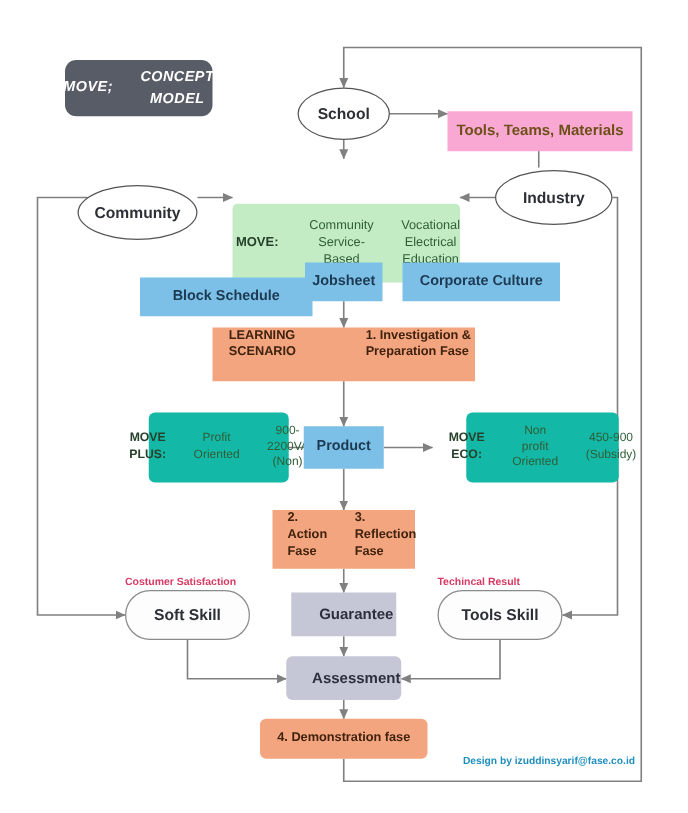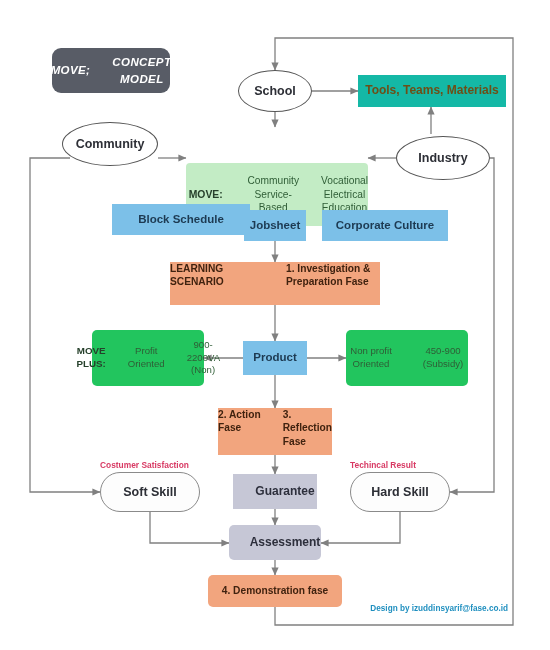--- a/index.html
+++ b/index.html
@@ -27,28 +27,28 @@
   .ellipse{
     border:1.4px solid #555;border-radius:50%;background:#fff;
     color:#2d2f36;font-size:12.5px;font-weight:bold;
   }
   
   .stadium{
     border:1.4px solid #8a8a8a;border-radius:26px;background:#fdfdfd;
     color:#2d2f36;font-size:12.5px;font-weight:bold;
   }
   
-  .cream{background:#14b8a6;color:#6d4f17;font-size:12px;font-weight:bold;}
+  .cream{background:#f9a8d4;color:#6d4f17;font-size:12px;font-weight:bold;margin-top:14px;}
   .green{background:#c3ecc5;color:#2f5d36;font-size:10.2px;}
   .green .hd{font-weight:bold;font-size:10.4px;color:#26402b;}
-  .greenbig{background:#22c55e;color:#2f5d36;font-size:9.6px;border-radius:5px;}
+  .greenbig{background:#14b8a6;color:#2f5d36;font-size:9.6px;border-radius:5px;margin-left:27px;}
   .greenbig .hd{font-weight:bold;font-size:9.8px;color:#26402b;}
   .blue{background:#7cc0e8;color:#1d3a52;font-size:11.5px;font-weight:bold;}
   .salmon{background:#f2a57e;color:#40220f;font-size:10.2px;font-weight:bold;}
-  .salmon.lft{align-items:flex-start;text-align:left;}
+  .salmon.lft{align-items:flex-start;text-align:left;padding-left:13px;}
   .lav{background:#c6c7d6;color:#2d2f3c;font-size:12px;font-weight:bold;padding-left:20px;}
   .lav.rnd{border-radius:5px;}
 
   
   .pinklbl{
     position:absolute;color:#d83a64;font-size:8.4px;font-weight:bold;
     text-align:left;white-space:nowrap;
   }
   .credit{
     position:absolute;color:#1f8fbf;font-size:8.2px;font-weight:bold;
@@ -117,35 +117,35 @@
   </div>
 
   <div class="node ellipse" style="left:238px;top:70px;width:74px;height:42px;">
     <span class="ln">School</span>
   </div>
 
   <div class="node cream" style="left:358px;top:75px;width:148px;height:32px;">
     <span class="ln">Tools, Teams, Materials</span>
   </div>
 
-  <div class="node ellipse" style="left:62px;top:122px;width:96px;height:44px;">
+  <div class="node ellipse" style="left:62px;top:148px;width:96px;height:44px;">
     <span class="ln">Community</span>
   </div>
 
   <div class="node ellipse" style="left:396px;top:136px;width:94px;height:44px;">
     <span class="ln">Industry</span>
   </div>
 
   <div class="node green" style="left:186px;top:127px;width:182px;height:63px;border-radius:4px;margin-top:36px;">
     <span class="ln hd">MOVE:</span>
     <span class="ln">Community Service-Based</span>
     <span class="ln">Vocational Electrical Education</span>
   </div>
 
-  <div class="node blue" style="left:112px;top:204px;width:138px;height:31px;">
+  <div class="node blue" style="left:112px;top:222px;width:138px;height:31px;">
     <span class="ln">Block Schedule</span>
   </div>
   <div class="node blue" style="left:244px;top:210px;width:62px;height:31px;">
     <span class="ln">Jobsheet</span>
   </div>
   <div class="node blue" style="left:322px;top:210px;width:126px;height:31px;">
     <span class="ln">Corporate Culture</span>
   </div>
 
   <div class="node salmon lft" style="left:170px;top:262px;width:210px;height:43px;">
@@ -157,20 +157,21 @@
     <span class="ln hd">MOVE PLUS:</span>
     <span class="ln">Profit Oriented</span>
     <span class="ln">900-2200VA (Non)</span>
   </div>
 
   <div class="node blue" style="left:243px;top:341px;width:64px;height:34px;">
     <span class="ln">Product</span>
   </div>
 
   <div class="node greenbig" style="left:346px;top:330px;width:122px;height:56px;">
+    <span class="ln hd">MOVE ECO:</span>
     <span class="ln">Non profit Oriented</span>
     <span class="ln">450-900 (Subsidy)</span>
   </div>
 
   <div class="node salmon lft" style="left:218px;top:408px;width:114px;height:47px;">
     <span class="ln">2. Action Fase</span>
     <span class="ln">3. Reflection Fase</span>
   </div>
 
   <div class="pinklbl" style="left:100px;top:460px;width:102px;">Costumer Satisfaction</div>
@@ -178,21 +179,21 @@
 
   <div class="node stadium" style="left:100px;top:472px;width:100px;height:40px;">
     <span class="ln">Soft Skill</span>
   </div>
 
   <div class="node lav" style="left:233px;top:474px;width:84px;height:35px;">
     <span class="ln">Guarantee</span>
   </div>
 
   <div class="node stadium" style="left:350px;top:472px;width:100px;height:40px;">
-    <span class="ln">Hard Skill</span>
+    <span class="ln">Tools Skill</span>
   </div>
 
   <div class="node lav rnd" style="left:229px;top:525px;width:92px;height:35px;">
     <span class="ln">Assessment</span>
   </div>
 
   <div class="node salmon" style="left:208px;top:575px;width:134px;height:32px;border-radius:5px;">
     <span class="ln">4. Demonstration fase</span>
   </div>
 

